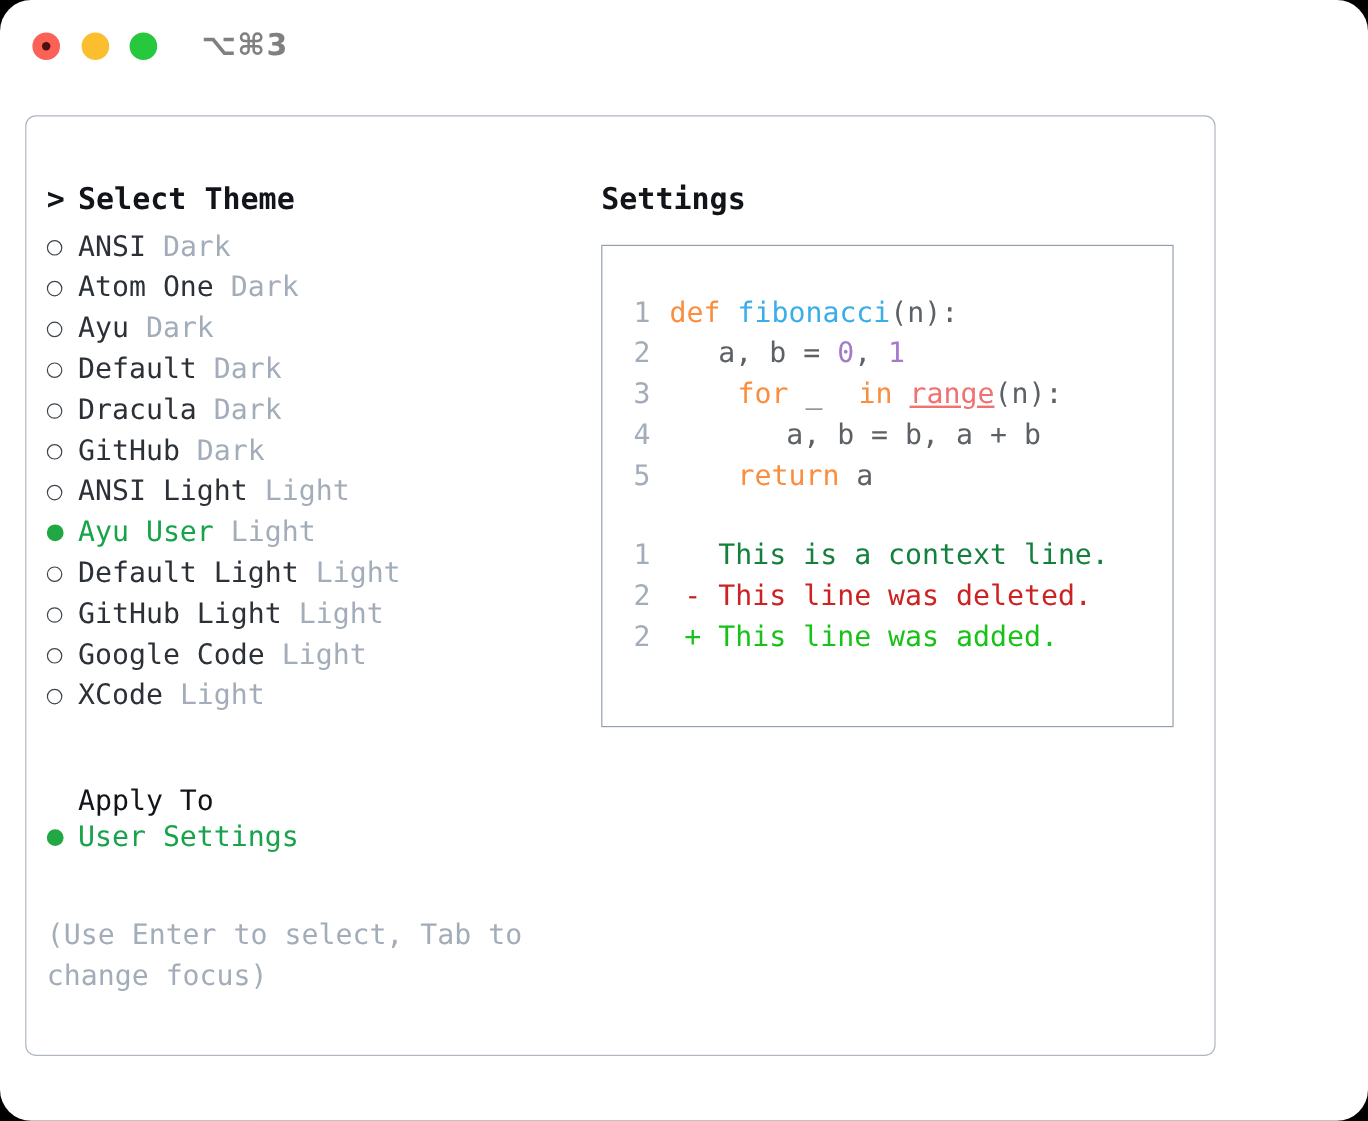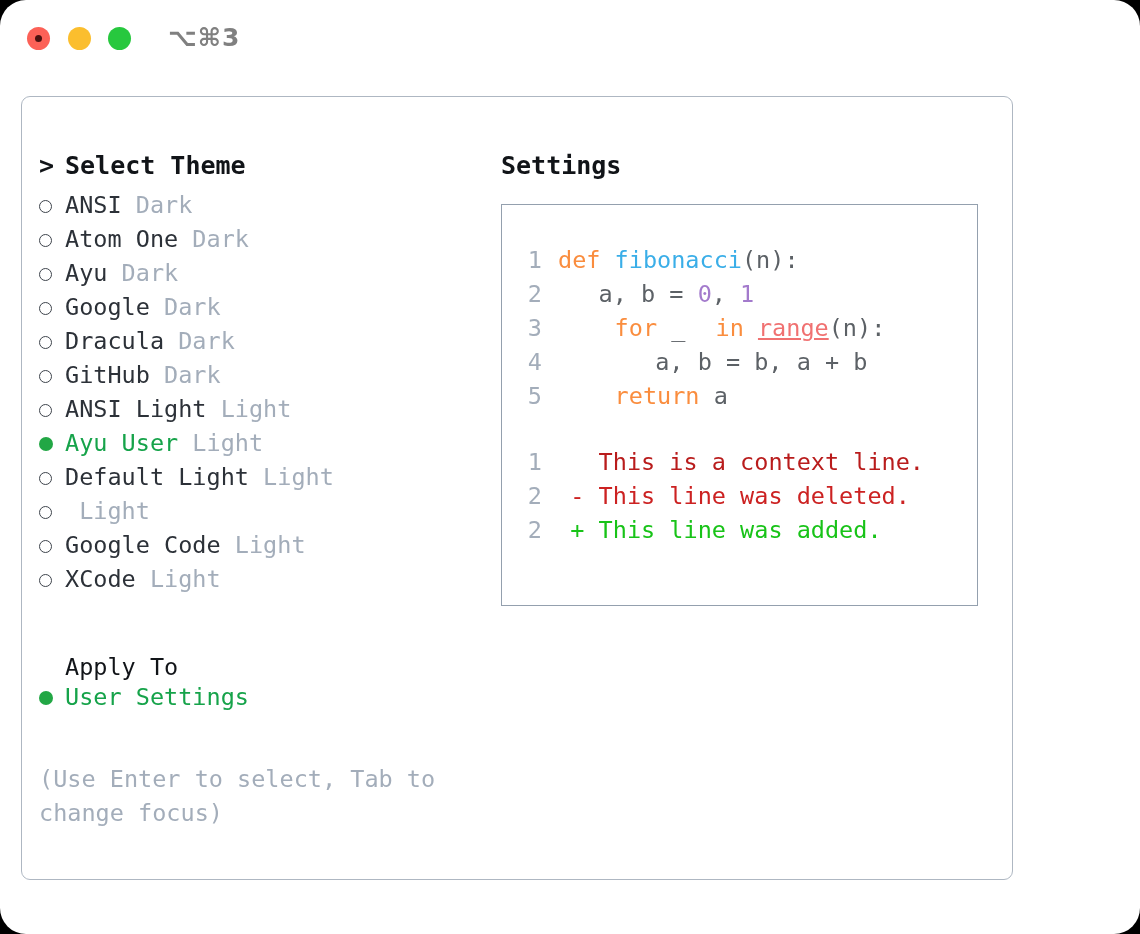--- a/index.html
+++ b/index.html
@@ -186,21 +186,21 @@
     color: #A3ADBA;
   }
   .gap { display: block; height: 32px; }
 
   
   .kw   { color: #FA8D3E; margin-left: 16px; }
   .fn   { color: #3AAEE8; }
   .bi   { color: #F07171; text-decoration: underline; }
   .num  { color: #A37ACC; }
   .txt  { color: #5C6166; }
-  .ctx  { color: #b91c1c; }
+  .ctx  { color: #15803d; }
   .del  { color: #CC2222; }
   .add  { color: #18C318; }
 </style>
 </head>
 <body>
 
 <div id="window">
 
   <div id="titlebar">
     <div class="dot" id="dot-close">
@@ -216,27 +216,27 @@
     <div id="left-col">
 
       <div class="row title-row">
         <span class="marker">&gt;</span><span>Select Theme</span>
       </div>
 
       <div id="theme-list">
           <div class="row"><span class="bullet-wrap"><span class="bullet-off"></span></span><span class="name">ANSI</span><span> </span><span class="kind">Dark</span></div>
           <div class="row"><span class="bullet-wrap"><span class="bullet-off"></span></span><span class="name">Atom One</span><span> </span><span class="kind">Dark</span></div>
           <div class="row"><span class="bullet-wrap"><span class="bullet-off"></span></span><span class="name">Ayu</span><span> </span><span class="kind">Dark</span></div>
-          <div class="row"><span class="bullet-wrap"><span class="bullet-off"></span></span><span class="name">Google</span><span> </span><span class="kind">Dark</span></div>
+          <div class="row"><span class="bullet-wrap"><span class="bullet-off"></span></span><span class="name">Default</span><span> </span><span class="kind">Dark</span></div>
           <div class="row"><span class="bullet-wrap"><span class="bullet-off"></span></span><span class="name">Dracula</span><span> </span><span class="kind">Dark</span></div>
           <div class="row"><span class="bullet-wrap"><span class="bullet-off"></span></span><span class="name">GitHub</span><span> </span><span class="kind">Dark</span></div>
           <div class="row"><span class="bullet-wrap"><span class="bullet-off"></span></span><span class="name">ANSI Light</span><span> </span><span class="kind">Light</span></div>
           <div class="row"><span class="bullet-wrap"><span class="bullet-on"></span></span><span class="name selected">Ayu User</span><span> </span><span class="kind">Light</span></div>
           <div class="row"><span class="bullet-wrap"><span class="bullet-off"></span></span><span class="name">Default Light</span><span> </span><span class="kind">Light</span></div>
-          <div class="row"><span class="bullet-wrap"><span class="bullet-off"></span></span><span> </span><span class="kind">Light</span></div>
+          <div class="row"><span class="bullet-wrap"><span class="bullet-off"></span></span><span class="name">GitHub Light</span><span> </span><span class="kind">Light</span></div>
           <div class="row"><span class="bullet-wrap"><span class="bullet-off"></span></span><span class="name">Google Code</span><span> </span><span class="kind">Light</span></div>
           <div class="row"><span class="bullet-wrap"><span class="bullet-off"></span></span><span class="name">XCode</span><span> </span><span class="kind">Light</span></div>
         </div>
 
       <div class="spacer-lg"></div>
 
       <div class="row section-head">
         <span class="marker"> </span><span>Apply To</span>
       </div>
 

